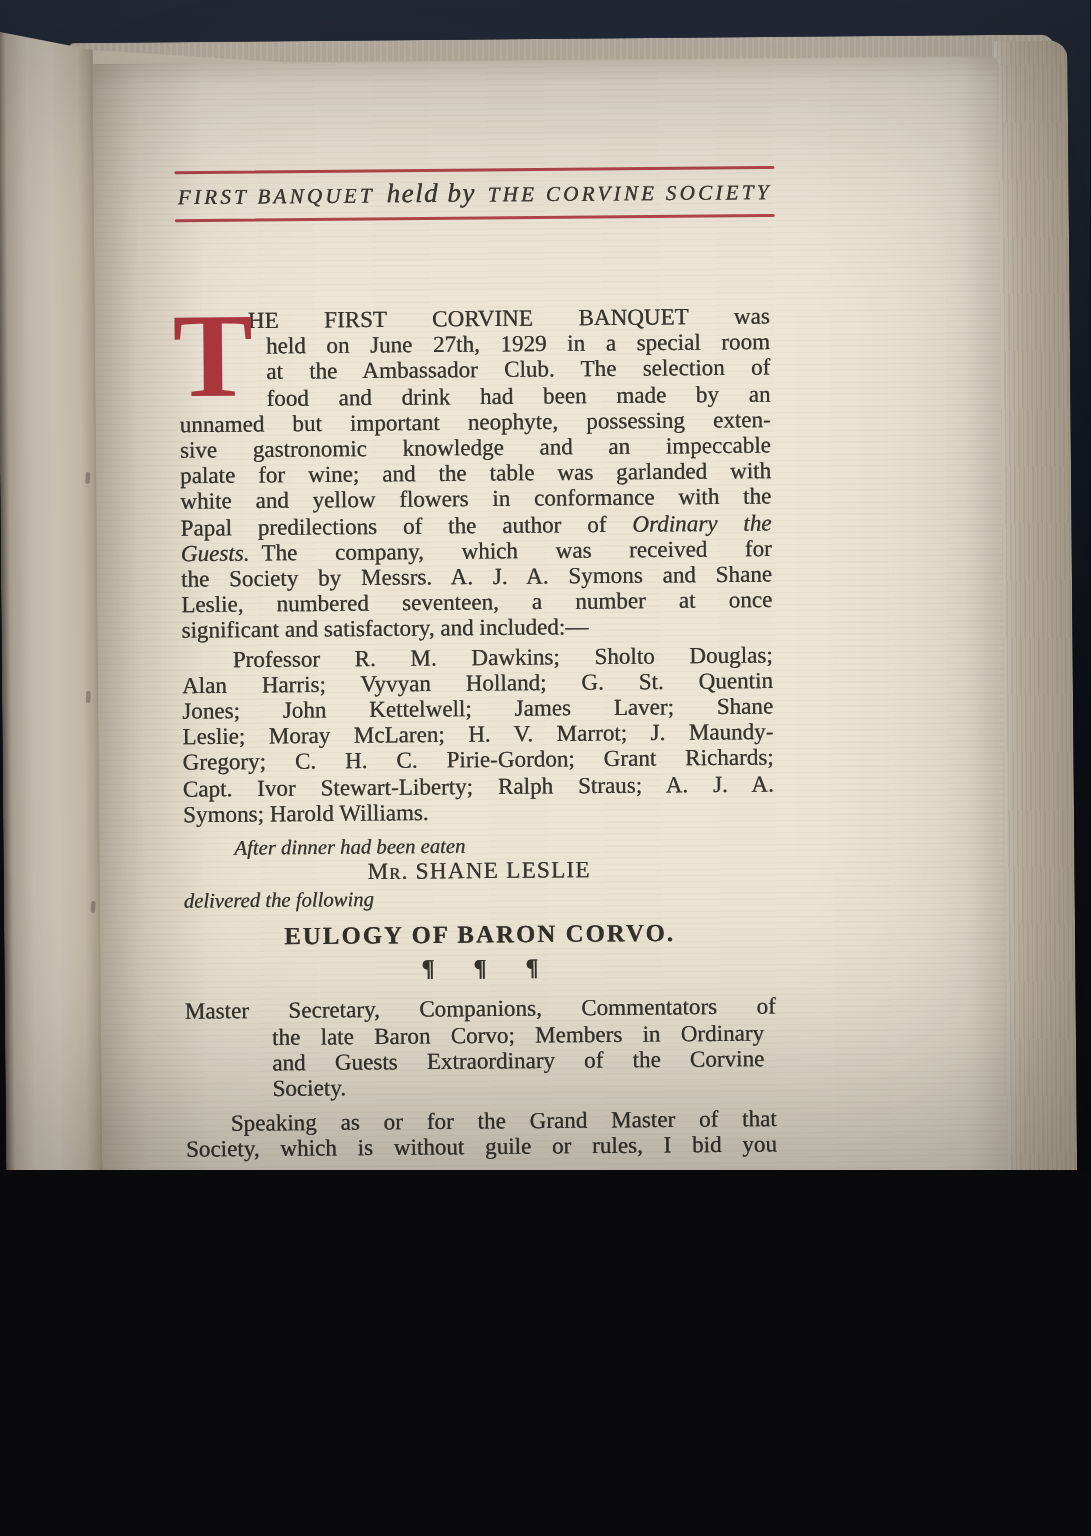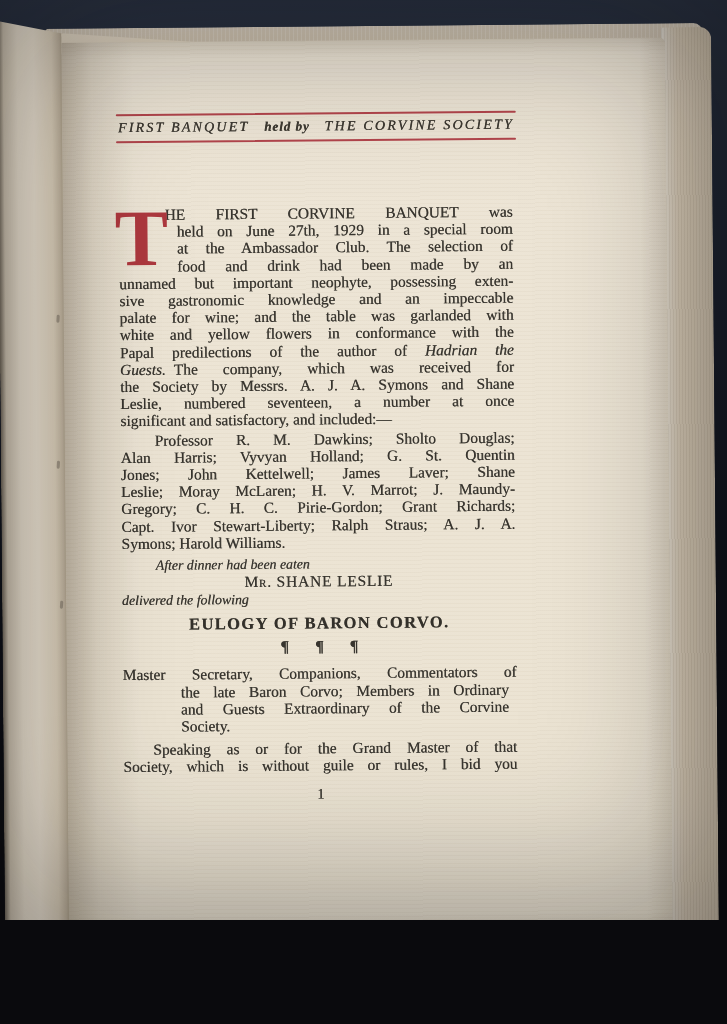--- a/index.html
+++ b/index.html
@@ -1,17 +1,17 @@
 <!DOCTYPE html>
 <html><head>
 <meta charset="utf-8">
 <style>
   html,body{margin:0;padding:0;background:#0a0a0d;}
   .scene{
-    position:relative;width:727px;height:920px;overflow:hidden;
+    position:relative;width:727px;height:780px;overflow:hidden;
     background:linear-gradient(178deg,#2a3242 0%,#222936 12%,#171c27 38%,#0e1118 62%,#0a0a0d 100%);
     font-family:"Liberation Serif","DejaVu Serif",serif;
   }
   .book{position:absolute;inset:0;transform:rotate(-0.5deg);transform-origin:50% 40%;}
   
   .edge-top{
     position:absolute;left:48px;top:26px;width:658px;height:22px;
     background:
       repeating-linear-gradient(90deg,rgba(255,255,255,0.16) 0 1px,rgba(0,0,0,0) 1px 4px),
       linear-gradient(180deg,#d2c7b6 0%,#cbbfac 70%,#b7ab97 100%);
@@ -54,21 +54,21 @@
     border-radius:2px 6px 14px 24px / 2px 6px 10px 18px;
   }
   
   .header{position:absolute;left:54px;top:72px;width:400px;color:#3e3a33;}
   .rule{height:2px;background:#b2454c;border-radius:1px;}
   .header-text{
     display:flex;justify-content:space-between;align-items:baseline;
     padding:4px 2px 5px 2px;font-style:italic;font-size:14px;letter-spacing:2.2px;
     text-shadow:0.3px 0 0 currentColor;white-space:nowrap;
   }
-  .held{font-size:13px;letter-spacing:1px;font-weight:bold;}
+  .held{font-size:18px;letter-spacing:1px;}
   
   .text{
     position:absolute;left:56px;top:164px;width:394px;
     font-size:15.4px;line-height:17.2px;color:#37342e;
     text-shadow:0.3px 0 0 rgba(55,52,46,0.75);
   }
   .para{position:relative;}
   .ln{text-align:justify;text-align-last:justify;}
   .ln.end{text-align-last:left;}
   .in30{padding-left:30px;} .in34{padding-left:34px;} .in46{padding-left:46px;} .in58{padding-left:58px;}
@@ -121,21 +121,21 @@
         <div class="para p1">
           <div class="dropcap">T</div>
           <div class="ln in46">HE FIRST CORVINE BANQUET was</div>
           <div class="ln in58">held on June 27th, 1929 in a special room</div>
           <div class="ln in58">at the Ambassador Club.  The selection of</div>
           <div class="ln in58">food and drink had been made by an</div>
           <div class="ln">unnamed but important neophyte, possessing exten-</div>
           <div class="ln">sive gastronomic knowledge and an impeccable</div>
           <div class="ln">palate for wine; and the table was garlanded with</div>
           <div class="ln">white and yellow flowers in conformance with the</div>
-          <div class="ln"><span>Papal predilections of the author of </span><span class="it">Hadrian the</span></div>
+          <div class="ln"><span>Papal predilections of the author of </span><span class="it">Ordinary the</span></div>
           <div class="ln"><span class="it">Guests.</span><span class="gap">The company, which was received for</span></div>
           <div class="ln">the Society by Messrs. A. J. A. Symons and Shane</div>
           <div class="ln">Leslie, numbered seventeen, a number at once</div>
           <div class="ln end">significant and satisfactory, and included:—</div>
         </div>
 
         <div class="para p2">
           <div class="ln in34">Professor R. M. Dawkins; Sholto Douglas;</div>
           <div class="ln">Alan Harris; Vyvyan Holland; G. St. Quentin</div>
           <div class="ln">Jones; John Kettelwell; James Laver; Shane</div>

